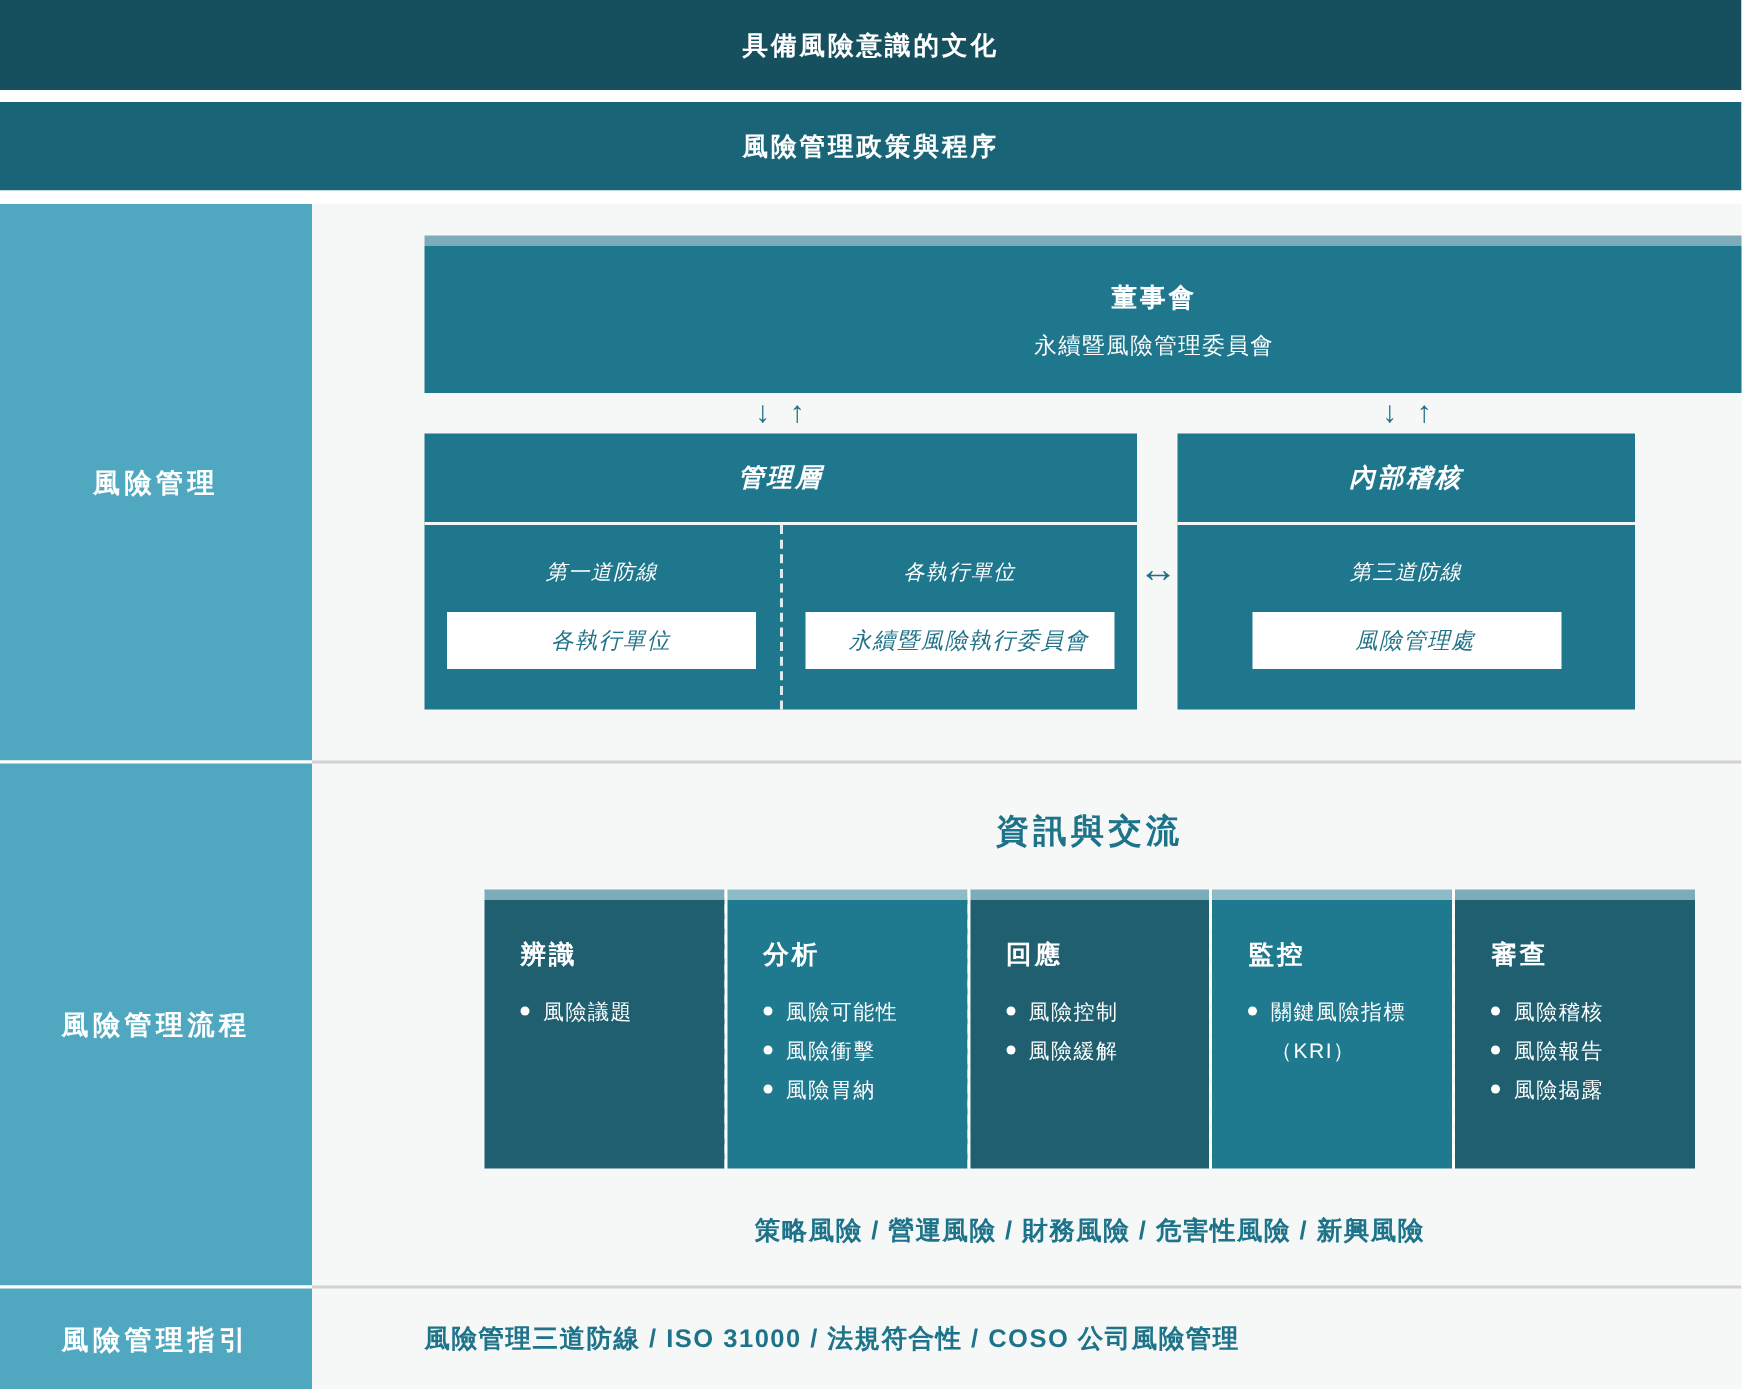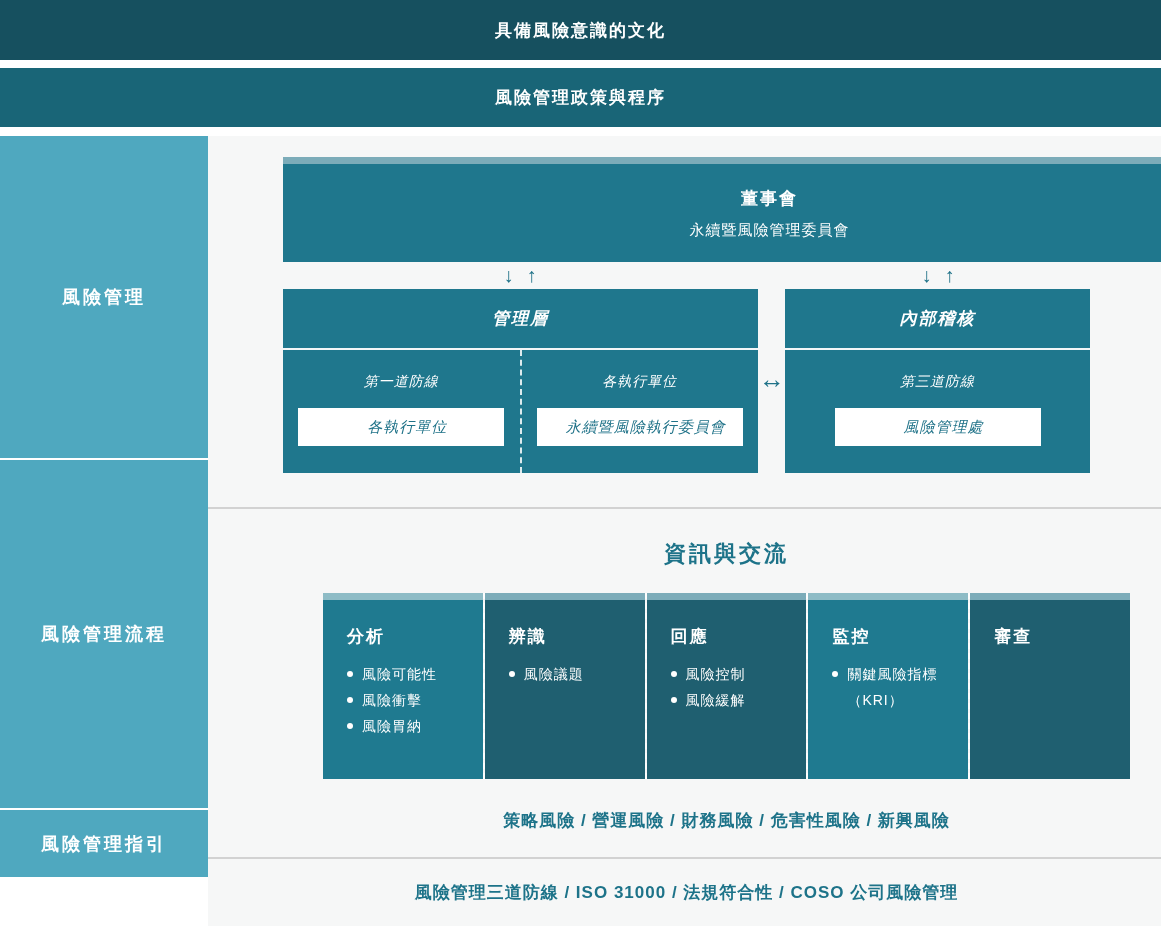--- a/index.html
+++ b/index.html
@@ -16,21 +16,21 @@
   .banner-1 { height:60px; background:#16505f; }
   .vgap-1 { height:8px; background:#ffffff; }
   .banner-2 { height:59px; background:#196577; }
   .vgap-2 { height:9px; background:#ffffff; }
 
   
   .content { display:flex; height:790px; }
   .sidebar { width:208px; display:flex; flex-direction:column; }
   .side-sec { background:#4fa8bf; color:#ffffff; font-weight:bold; font-size:18px;
               letter-spacing:3px; display:flex; align-items:center; justify-content:center; }
-  .side-sec-1 { height:322px; }
+  .side-sec-1 { height:371px; }
   .side-sec-2 { height:348px; }
   .side-sec-3 { height:67px; }
   .side-div { height:2px; background:#ffffff; }
 
   .main { width:953px; background:#f6f7f7; display:flex; flex-direction:column; }
   .divider-h { height:2px; background:#d2d2d2; }
 
   
   .gov-row { height:371px; position:relative; }
   .accent-strip { height:7px; background:#7cacb9; }
@@ -80,21 +80,21 @@
   .col-list { list-style:none; margin-top:13px; }
   .col-list li { display:flex; gap:9px; font-size:14px; line-height:26px; letter-spacing:1px; }
   .dot { width:6px; height:6px; border-radius:50%; background:#ffffff; flex:0 0 6px; margin-top:10px; }
   .li-cont { padding-left:15px; }
 
   .risk-types { margin-top:30px; text-align:center; color:#1d7389;
                 font-size:17px; font-weight:bold; letter-spacing:1px; }
 
   
   .guide-row { height:67px; display:flex; align-items:center; }
-  .guide-text { margin-left:75px; width:807px; text-align:center; color:#1d7389;
+  .guide-text { margin-left:75px; width:807px; text-align:left; color:#1d7389;
                 font-size:17px; font-weight:bold; letter-spacing:1px; }
 </style>
 </head>
 <body>
 
 <div class="page">
 
   <div class="banner banner-1">
     <span>具備風險意識的文化</span>
   </div>
@@ -170,20 +170,33 @@
       </div>
 
       <div class="divider-h"></div>
 
       <div class="process-row">
         <div class="proc-inner">
           <div class="process-title">資訊與交流</div>
 
           <div class="columns">
 
+            <div class="col col-dark">
+              <div class="accent-strip"></div>
+              <div class="col-body">
+                <div class="col-heading">辨識</div>
+                <ul class="col-list">
+                  <li>
+                      <span class="dot"></span>
+                      <span>風險議題</span>
+                    </li>
+                </ul>
+              </div>
+            </div>
+
             <div class="col col-light">
               <div class="accent-strip strip-light"></div>
               <div class="col-body">
                 <div class="col-heading">分析</div>
                 <ul class="col-list">
                   <li>
                       <span class="dot"></span>
                       <span>風險可能性</span>
                     </li>
                   <li>
@@ -194,67 +207,68 @@
                       <span class="dot"></span>
                       <span>風險胃納</span>
                     </li>
                 </ul>
               </div>
             </div>
 
             <div class="col col-dark">
               <div class="accent-strip"></div>
               <div class="col-body">
-                <div class="col-heading">辨識</div>
-                <ul class="col-list">
-                  <li>
-                      <span class="dot"></span>
-                      <span>風險議題</span>
+                <div class="col-heading">回應</div>
+                <ul class="col-list">
+                  <li>
+                      <span class="dot"></span>
+                      <span>風險控制</span>
+                    </li>
+                  <li>
+                      <span class="dot"></span>
+                      <span>風險緩解</span>
+                    </li>
+                </ul>
+              </div>
+            </div>
+
+            <div class="col col-light">
+              <div class="accent-strip strip-light"></div>
+              <div class="col-body">
+                <div class="col-heading">監控</div>
+                <ul class="col-list">
+                  <li>
+                      <span class="dot"></span>
+                      <span>關鍵風險指標</span>
+                    </li>
+                  <li class="li-cont">
+                      <span>（KRI）</span>
                     </li>
                 </ul>
               </div>
             </div>
 
             <div class="col col-dark">
               <div class="accent-strip"></div>
               <div class="col-body">
-                <div class="col-heading">回應</div>
-                <ul class="col-list">
-                  <li>
-                      <span class="dot"></span>
-                      <span>風險控制</span>
-                    </li>
-                  <li>
-                      <span class="dot"></span>
-                      <span>風險緩解</span>
-                    </li>
-                </ul>
-              </div>
-            </div>
-
-            <div class="col col-light">
-              <div class="accent-strip strip-light"></div>
-              <div class="col-body">
-                <div class="col-heading">監控</div>
-                <ul class="col-list">
-                  <li>
-                      <span class="dot"></span>
-                      <span>關鍵風險指標</span>
-                    </li>
-                  <li class="li-cont">
-                      <span>（KRI）</span>
-                    </li>
-                </ul>
-              </div>
-            </div>
-
-            <div class="col col-dark">
-              <div class="accent-strip"></div>
-              <div class="col-body">
                 <div class="col-heading">審查</div>
+                <ul class="col-list">
+                  <li>
+                      <span class="dot"></span>
+                      <span>風險稽核</span>
+                    </li>
+                  <li>
+                      <span class="dot"></span>
+                      <span>風險報告</span>
+                    </li>
+                  <li>
+                      <span class="dot"></span>
+                      <span>風險揭露</span>
+                    </li>
+                </ul>
               </div>
             </div>
 
           </div>
 
           <div class="risk-types">策略風險 / 營運風險 / 財務風險 / 危害性風險 / 新興風險</div>
         </div>
       </div>
 
       <div class="divider-h"></div>

